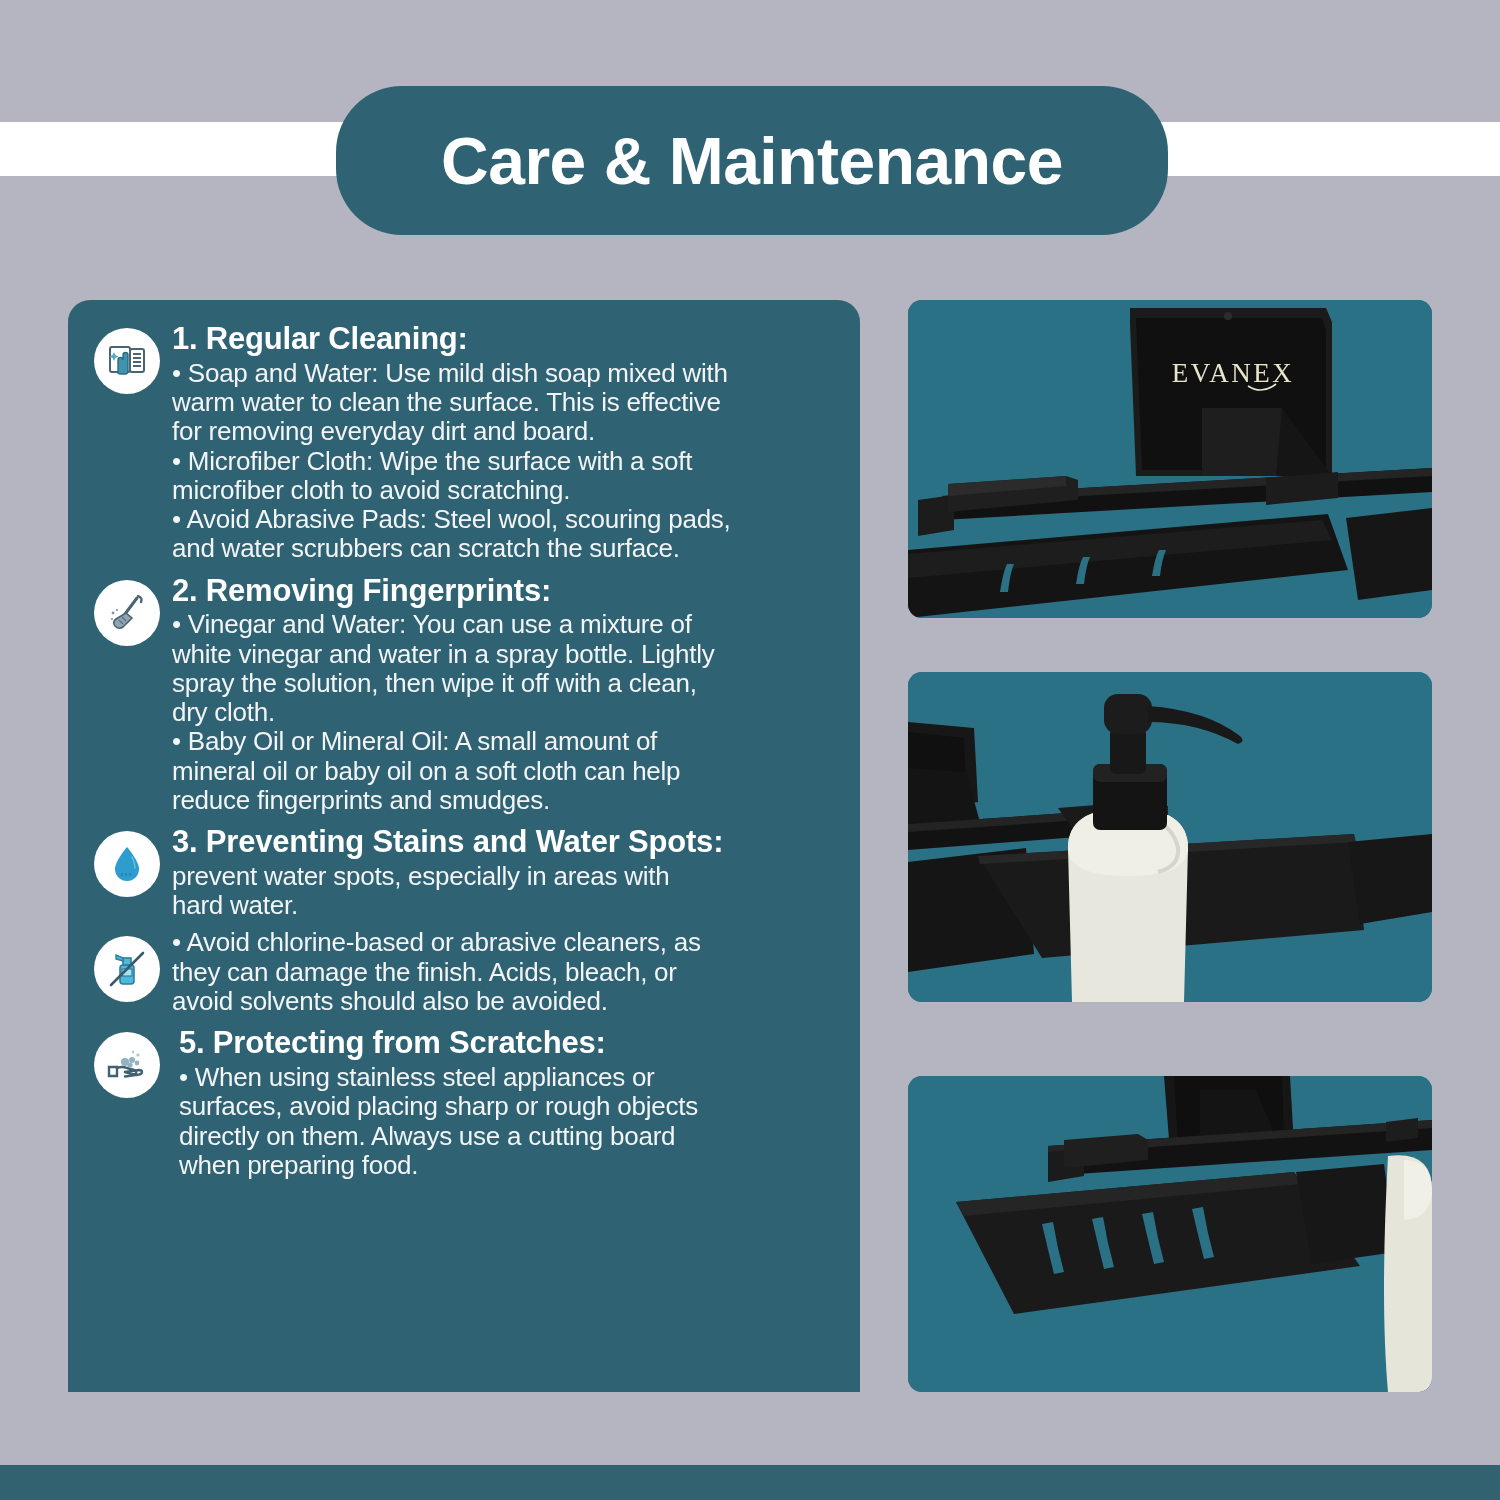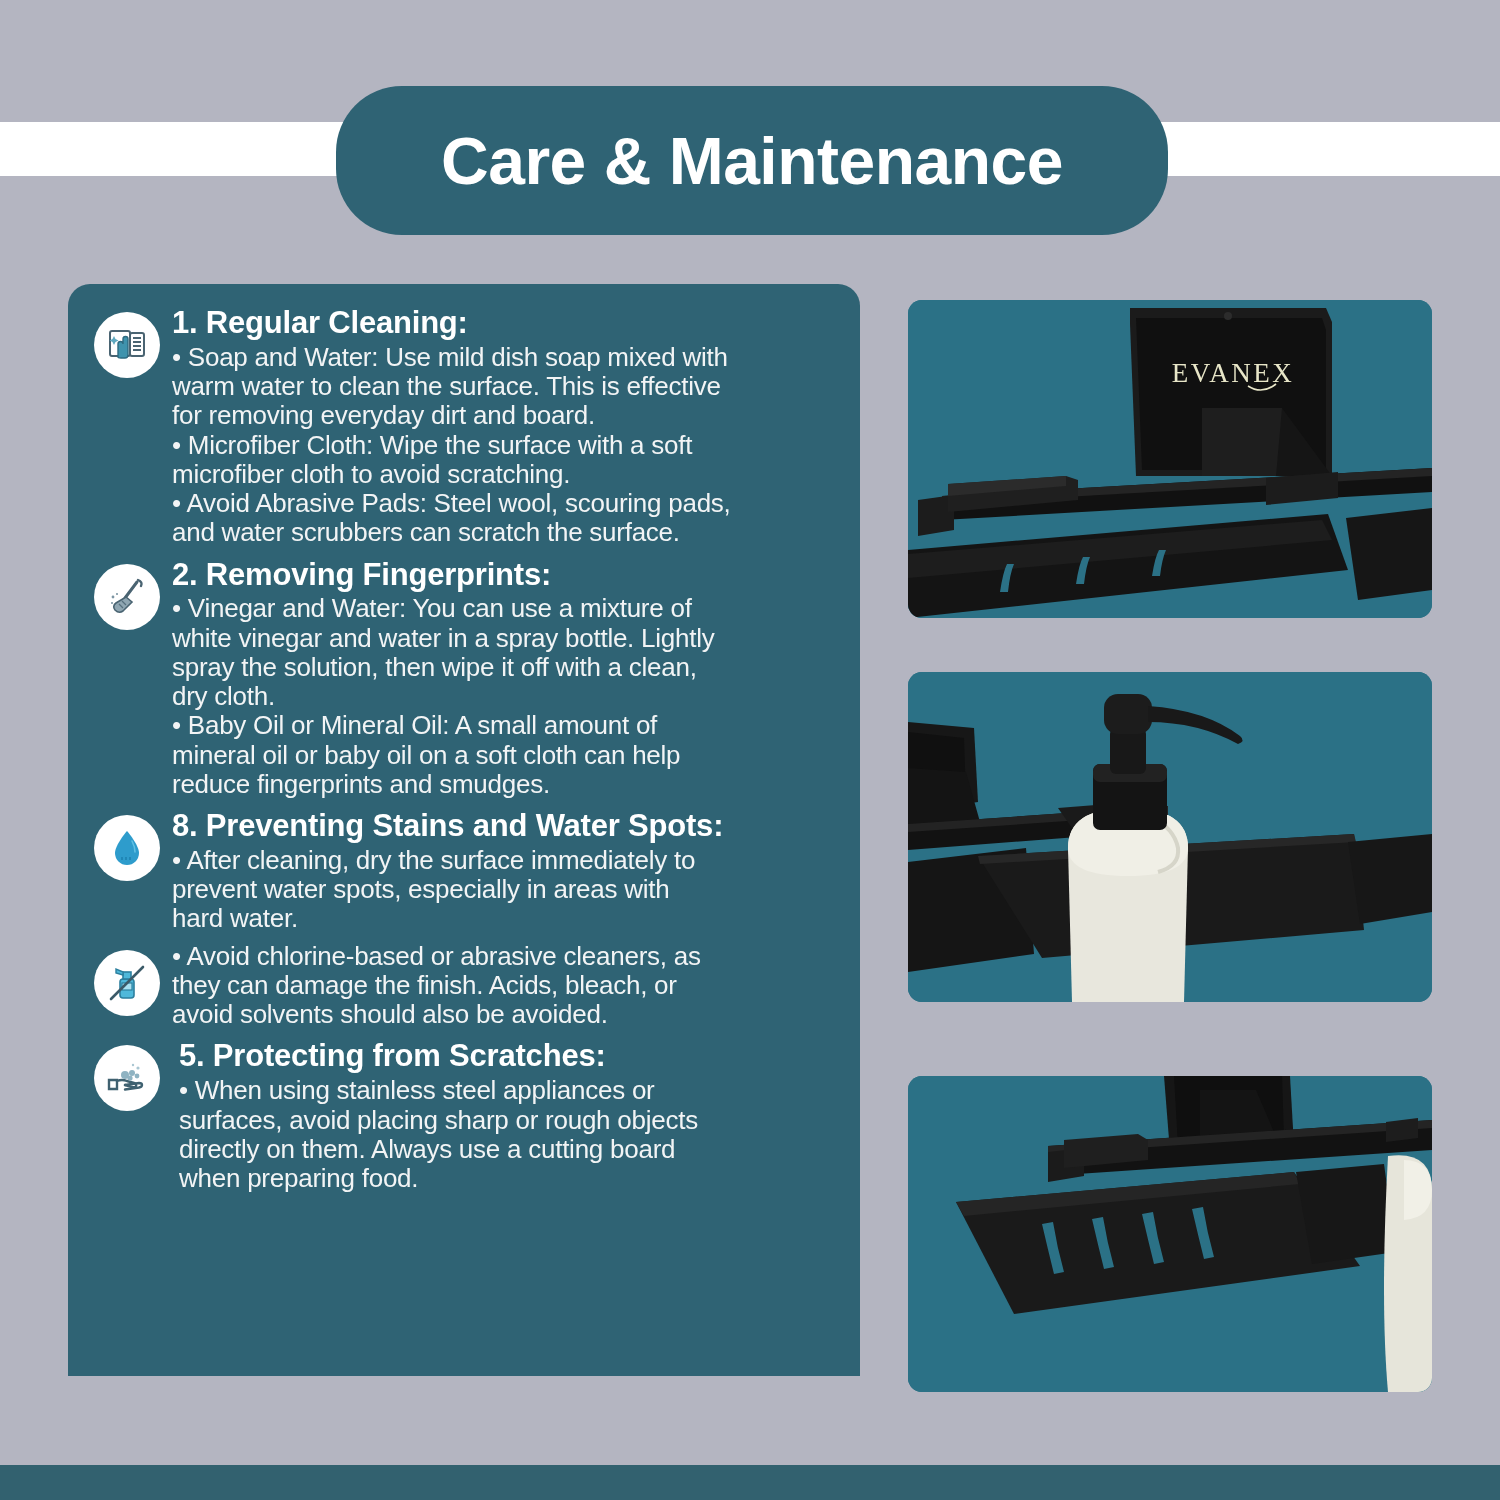--- a/index.html
+++ b/index.html
@@ -49,21 +49,21 @@
     font-weight: bold;
     letter-spacing: -0.5px;
     line-height: 1;
     white-space: nowrap;
   }
 
   
   .text-panel {
     position: absolute;
     left: 68px;
-    top: 284px;
+    top: 300px;
     width: 792px;
     height: 1092px;
     background: #2f6374;
     border-radius: 22px 22px 0 0;
     padding: 20px 26px 10px 26px;
     z-index: 3;
   }
 
   .tip {
     display: flex;
@@ -195,22 +195,21 @@
       <div class="tip-icon">
         <svg viewBox="0 0 48 48" width="48" height="48">
           <path d="M24 7 C24 7 36 21 36 29 a12 12 0 0 1 -24 0 C12 21 24 7 24 7 z" fill="#2e9ccc"></path>
           <path d="M29 17 q3 6 3 11" fill="none" stroke="#5fc0e4" stroke-width="1.6" stroke-linecap="round"></path>
           <line x1="19" y1="33" x2="19" y2="36" stroke="#1a7fad" stroke-width="1.4"></line>
           <line x1="23" y1="33" x2="23" y2="36" stroke="#1a7fad" stroke-width="1.4"></line>
           <line x1="27" y1="33" x2="27" y2="36" stroke="#1a7fad" stroke-width="1.4"></line>
         </svg>
       </div>
       <div class="tip-body">
-        <div class="tip-title">8. Preventing Stains and Water Spots:</div>
-        <div class="tip-line">•  After cleaning, dry the surface immediately to</div>
+        <div class="tip-title">3. Preventing Stains and Water Spots:</div>
         <div class="tip-line">prevent water spots, especially in areas with</div>
         <div class="tip-line">hard water.</div>
       </div>
     </div>
 
     <div class="tip">
       <div class="tip-icon">
         <svg viewBox="0 0 48 48" width="48" height="48">
           <rect x="17" y="20" width="14" height="19" rx="3" fill="#4fb8da" stroke="#2c7f9e" stroke-width="1.6"></rect>
           <rect x="20" y="13" width="8" height="7" fill="#4fb8da" stroke="#2c7f9e" stroke-width="1.6"></rect>

